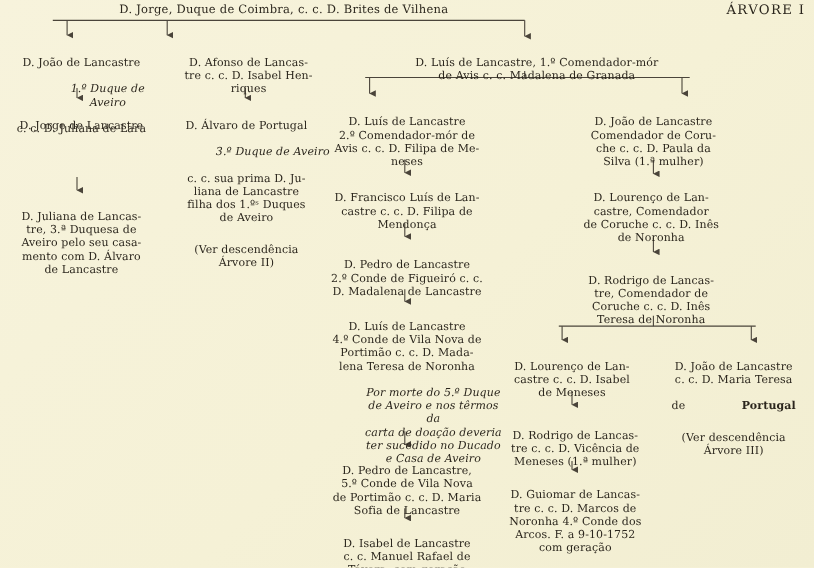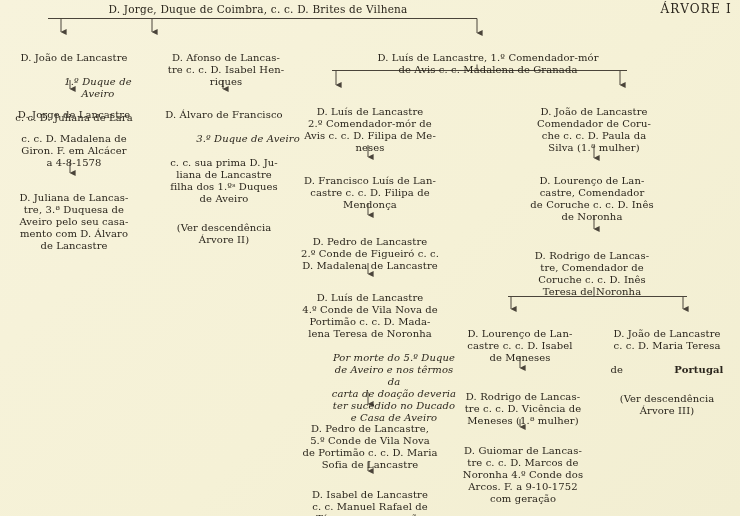--- a/index.html
+++ b/index.html
@@ -76,39 +76,36 @@
 <div class="root-label" style="left:88px;top:3px;width:340px">D. Jorge, Duque de Coimbra, c. c. D. Brites de Vilhena</div>
 <div class="corner" style="left:620px;top:3px;width:112px">ÁRVORE I</div>
 
 <div class="node" style="left:0px;top:40px;width:148px">
   <div>D. João de Lancastre</div>
   <div class="italic">1.º Duque de Aveiro</div>
   <div>c. c. D. Juliana de Lara</div>
 </div>
 <div class="node" style="left:0px;top:97px;width:148px">
   <div>D. Jorge de Lancastre</div>
-  <div>c. c. D. Madalena de
-Giron. F. em Alcácer
-a 4-8-1578</div>
 </div>
 <div class="node" style="left:0px;top:180px;width:148px">
   <div>D. Juliana de Lancas-
 tre, 3.ª Duquesa de
 Aveiro pelo seu casa-
 mento com D. Álvaro
 de Lancastre</div>
 </div>
 
 <div class="node" style="left:148px;top:40px;width:156px">
   <div>D. Afonso de Lancas-
 tre c. c. D. Isabel Hen-
 riques</div>
 </div>
 <div class="node" style="left:144px;top:97px;width:160px">
-  <div>D. Álvaro de Francisco</div>
+  <div>D. Álvaro de Portugal</div>
   <div class="italic">3.º Duque de Aveiro</div>
   <div>c. c. sua prima D. Ju-
 liana de Lancastre
 filha dos 1.ºˢ Duques
 de Aveiro</div>
   <div class="note">(Ver descendência
 Árvore II)</div>
 </div>
 
 <div class="node" style="left:333px;top:40px;width:310px">

